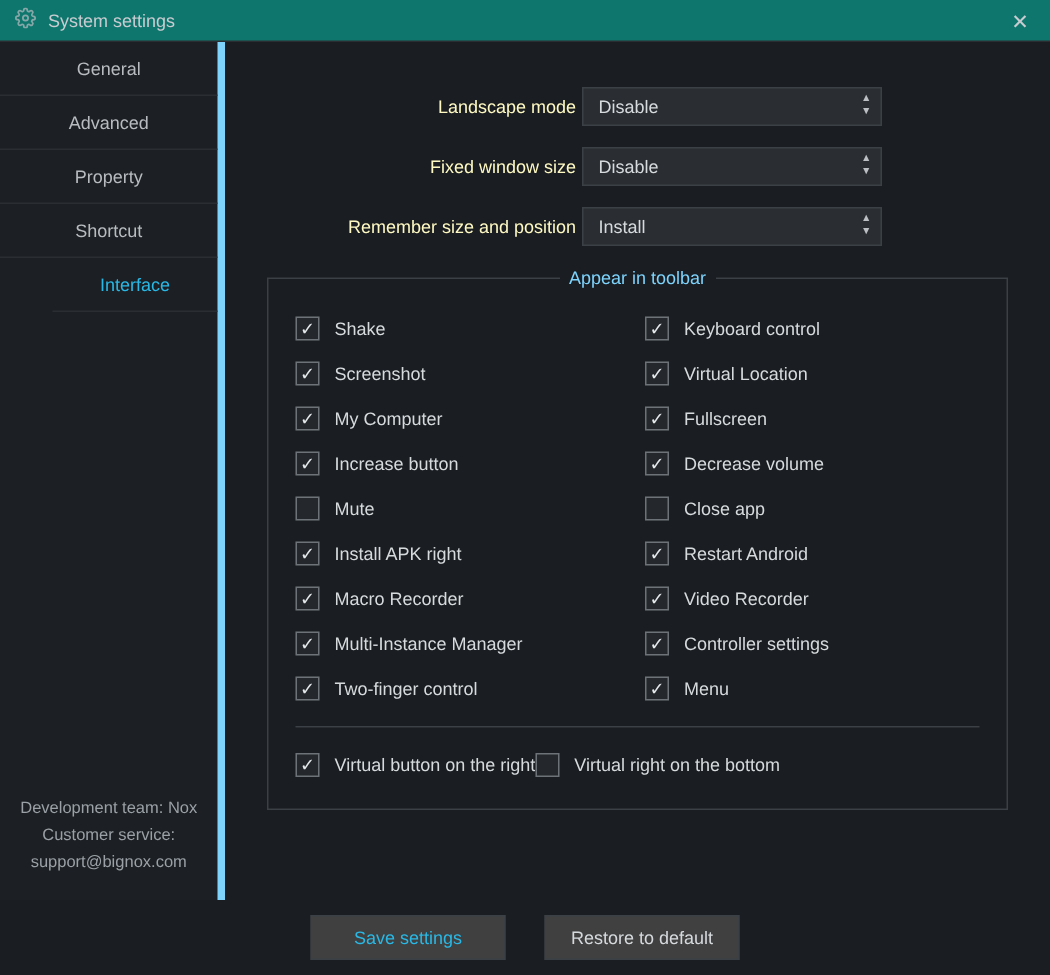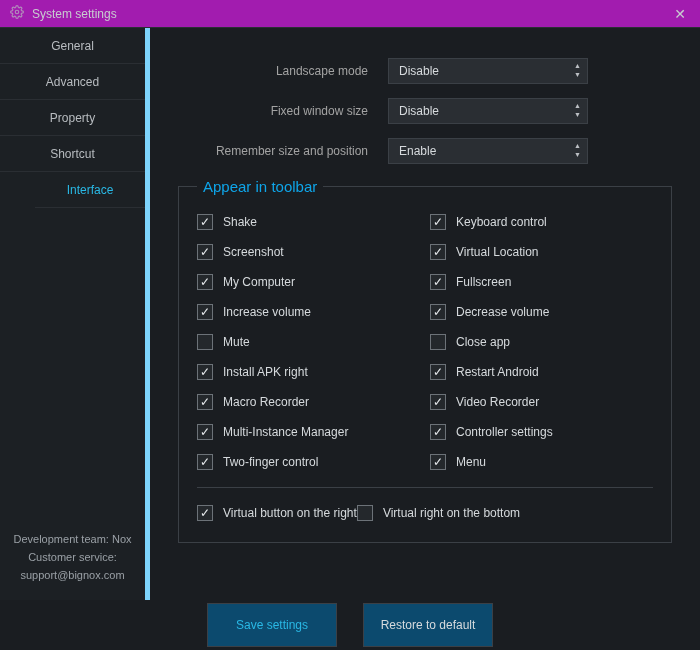--- a/index.html
+++ b/index.html
@@ -7,21 +7,21 @@
     font-family: "Segoe UI", Tahoma, sans-serif;
     font-size: 12px;
     background: #1a1d21;
     color: #b8bcc0;
     width: 700px;
     height: 650px;
     overflow: hidden;
   }
   .titlebar {
     height: 28px;
-    background: #a21caf;
+    background: #0f766e;
     display: flex;
     align-items: center;
     padding: 0 10px;
     border-bottom: 1px solid #2a2e33;
   }
   .titlebar .gear { margin-right: 8px; opacity: .7; }
   .titlebar .title { flex: 1; color: #c8ccd0; }
   .titlebar .close { width: 20px; text-align: center; color: #c8ccd0; cursor: pointer; font-size: 14px; }
   .body {
     display: flex;
@@ -59,22 +59,22 @@
     position: relative;
   }
   .row {
     display: flex;
     align-items: center;
     margin: 14px 0;
   }
   .row .lbl {
     width: 210px;
     text-align: right;
-    padding-right: 20px;
-    color: #a3a3a3;
+    padding-right: 4px;
+    color: #fef9c3;
   }
   .select {
     flex: 1;
     max-width: 200px;
     height: 26px;
     background: #2a2e33;
     border: 1px solid #3b4046;
     display: flex;
     align-items: center;
     padding: 0 10px;
@@ -91,22 +91,23 @@
     color: #bcc0c4;
     text-align: center;
   }
   fieldset.toolbar {
     border: 1px solid #3b4046;
     margin-top: 10px;
     padding: 12px 18px 14px 18px;
   }
   fieldset.toolbar legend {
     padding: 0 6px;
-    color: #0ea5e9;
-    font-size: 15px;
+    color: #7dd3fc;
+    font-size: 12px;
+    text-align: center;
   }
   .grid {
     display: grid;
     grid-template-columns: 1fr 1fr;
     column-gap: 10px;
   }
   .check {
     display: flex;
     align-items: center;
     height: 30px;
@@ -132,23 +133,23 @@
   .buttons {
     height: 50px;
     display: flex;
     align-items: center;
     justify-content: center;
     gap: 26px;
     background: #1a1d21;
   }
   .btn {
     min-width: 130px;
-    height: 44px;
+    height: 30px;
     border: 1px solid #3b4046;
-    background: #0c4a6e;
+    background: #404040;
     color: #d6dadd;
     display: flex;
     align-items: center;
     justify-content: center;
     cursor: pointer;
   }
   .btn.primary { color: #29b8e5; }
 </style>
 </head>
 <body>
@@ -196,21 +197,21 @@
       <div class="lbl">Fixed window size</div>
       <div class="select">
         <span>Disable</span>
         <span class="arrows">▲<br>▼</span>
       </div>
     </div>
 
     <div class="row">
       <div class="lbl">Remember size and position</div>
       <div class="select">
-        <span>Enable</span>
+        <span>Install</span>
         <span class="arrows">▲<br>▼</span>
       </div>
     </div>
 
     <fieldset class="toolbar">
       <legend>Appear in toolbar</legend>
       <div class="grid" id="toolbar-grid">
           <div class="check">
             <span class="box checked"></span>
             <span class="clabel">Shake</span>
@@ -230,21 +231,21 @@
           <div class="check">
             <span class="box checked"></span>
             <span class="clabel">My Computer</span>
           </div>
           <div class="check">
             <span class="box checked"></span>
             <span class="clabel">Fullscreen</span>
           </div>
           <div class="check">
             <span class="box checked"></span>
-            <span class="clabel">Increase volume</span>
+            <span class="clabel">Increase button</span>
           </div>
           <div class="check">
             <span class="box checked"></span>
             <span class="clabel">Decrease volume</span>
           </div>
           <div class="check">
             <span class="box"></span>
             <span class="clabel">Mute</span>
           </div>
           <div class="check">

